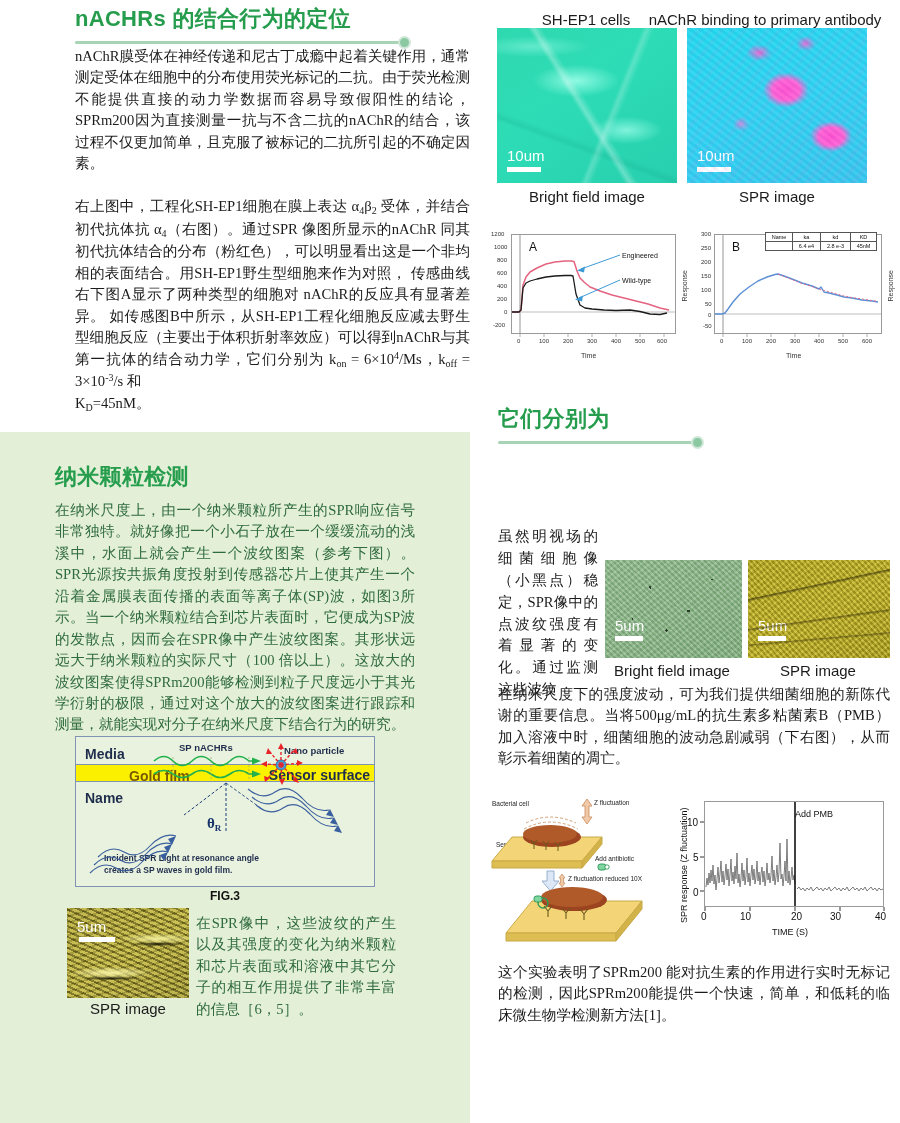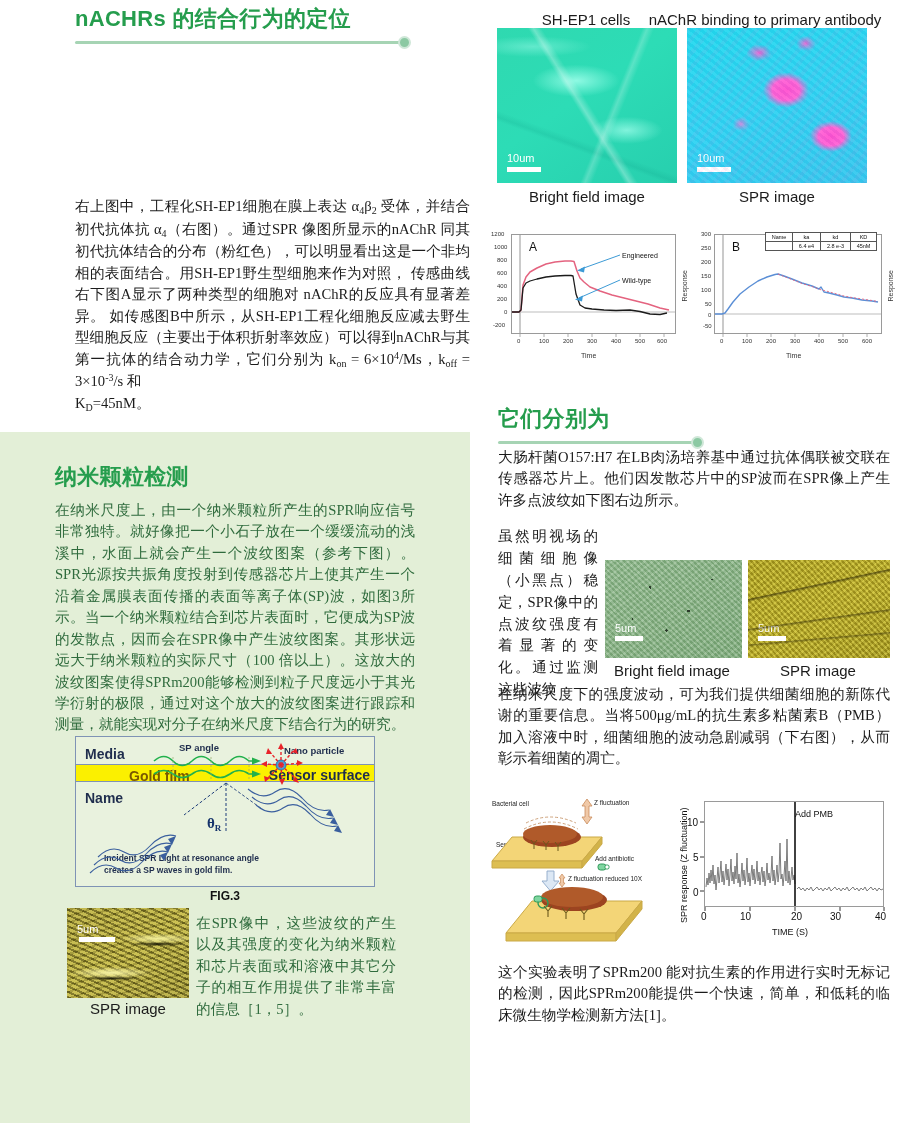--- a/index.html
+++ b/index.html
@@ -55,21 +55,21 @@
 
   
   .micro { position: absolute; overflow: hidden; }
   .scalebar {
     position: absolute; left: 10px; bottom: 11px;
     width: 34px; height: 5px; background: #fff;
   }
   .scalelabel {
     position: absolute; left: 10px; bottom: 19px;
     font-family: "Liberation Sans", "DejaVu Sans", sans-serif;
-    font-size: 11px; color: #fff; white-space: nowrap;
+    font-size: 15px; color: #fff; white-space: nowrap;
   }
 
   
   .bf-cells {
     background:
       radial-gradient(ellipse 70px 26px at 44% 34%, rgba(160,255,235,.85), rgba(160,255,235,0) 62%),
       radial-gradient(ellipse 58px 22px at 72% 66%, rgba(150,250,230,.8), rgba(150,250,230,0) 62%),
       radial-gradient(ellipse 90px 16px at 20% 12%, rgba(120,240,215,.7), rgba(120,240,215,0) 65%),
       linear-gradient(145deg,#2fd9b0 0%,#2ddcb6 45%,#27cfae 100%);
   }
@@ -223,39 +223,40 @@
 
   <div class="green-panel"></div>
 
   <div class="sec-head" style="left:75px; top:4px; width:330px;">
     <div class="htext">nACHRs 的结合行为的定位</div>
     <div class="rule">
       <div class="dot"></div>
     </div>
   </div>
 
+  <div class="para" style="left:75px; top:46px; width:395px;">nAChR膜受体在神经传递和尼古丁成瘾中起着关键作用，通常测定受体在细胞中的分布使用荧光标记的二抗。由于荧光检测不能提供直接的动力学数据而容易导致假阳性的结论，SPRm200因为直接测量一抗与不含二抗的nAChR的结合，该过程不仅更加简单，且克服了被标记的二抗所引起的不确定因素。</div>
 
   <div class="para" style="left:75px; top:196px; width:395px;">
     <span>右上图中，工程化SH-EP1细胞在膜上表达 α</span><span class="sub">4</span><span>β</span><span class="sub">2</span><span> 受体，并结合初代抗体抗 α</span><span class="sub">4</span><span>（右图）。通过SPR 像图所显示的nAChR 同其初代抗体结合的分布（粉红色），可以明显看出这是一个非均相的表面结合。用SH-EP1野生型细胞来作为对照， 传感曲线右下图A显示了两种类型的细胞对 nAChR的反应具有显著差异。 如传感图B中所示，从SH-EP1工程化细胞反应减去野生型细胞反应（主要出于体积折射率效应）可以得到nAChR与其第一抗体的结合动力学，它们分别为 k</span><span class="sub">on</span><span> = 6×10</span><span class="sup">4</span><span>/Ms，k</span><span class="sub">off</span><span> = 3×10</span><span class="sup">-3</span><span>/s 和</span><br>
     <span>K</span><span class="sub">D</span><span>=45nM。</span>
   </div>
 
   <div class="sec-head" style="left:55px; top:462px; width:200px;">
     <div class="htext">纳米颗粒检测</div>
   </div>
 
   <div class="para green-text" style="left:55px; top:500px; width:360px;">在纳米尺度上，由一个纳米颗粒所产生的SPR响应信号非常独特。就好像把一个小石子放在一个缓缓流动的浅溪中，水面上就会产生一个波纹图案（参考下图）。SPR光源按共振角度投射到传感器芯片上使其产生一个沿着金属膜表面传播的表面等离子体(SP)波，如图3所示。当一个纳米颗粒结合到芯片表面时，它便成为SP波的发散点，因而会在SPR像中产生波纹图案。其形状远远大于纳米颗粒的实际尺寸（100 倍以上）。这放大的波纹图案使得SPRm200能够检测到粒子尺度远小于其光学衍射的极限，通过对这个放大的波纹图案进行跟踪和测量，就能实现对分子在纳米尺度下结合行为的研究。</div>
 
   <div class="fig3-box" style="left:75px; top:736px; width:300px; height:151px;">
     <div class="fig3-media"></div>
     <div class="fig3-gold"></div>
     <div class="fig3-prism"></div>
 
     <div class="fig-lbl" style="left:9px; top:9px;">Media</div>
-    <div class="fig-lbl" style="left:103px; top:5px; font-size:9.5px;">SP angle</div>
+    <div class="fig-lbl" style="left:103px; top:5px; font-size:9.5px;">SP nACHRs</div>
     <div class="fig-lbl" style="left:208px; top:8px; font-size:9.5px;">Nano particle</div>
     <div class="fig-lbl" style="right:4px; top:30px;">Sensor surface</div>
     <div class="fig-lbl gold" style="left:9px; top:31px;margin-left:44px;">Gold film</div>
     <div class="fig-lbl" style="left:9px; top:53px;">Name</div>
 
     <div class="theta" style="left:131px; top:78px;">
       <span>θ</span><span class="sub" style="font-size:9px;">R</span>
     </div>
 
     <div class="fig-lbl" style="left:28px; top:116px; font-size:8.5px;">Incident SPR Light at resonance  angle</div>
@@ -325,21 +326,21 @@
   </div>
 
   <div class="fig3-caption" style="left:75px; top:889px; width:300px;">FIG.3</div>
 
   <div class="micro spr-ripple" style="left:67px; top:908px; width:122px; height:90px;">
     <div class="scalelabel" style="bottom:63px;">5um</div>
     <div class="scalebar" style="bottom:56px; left:12px; width:36px;"></div>
   </div>
   <div class="cap center" style="left:128px; top:1000px;">SPR image</div>
 
-  <div class="para green-text" style="left:196px; top:913px; width:200px;">在SPR像中，这些波纹的产生以及其强度的变化为纳米颗粒和芯片表面或和溶液中其它分子的相互作用提供了非常丰富的信息［1，5］。</div>
+  <div class="para green-text" style="left:196px; top:913px; width:200px;">在SPR像中，这些波纹的产生以及其强度的变化为纳米颗粒和芯片表面或和溶液中其它分子的相互作用提供了非常丰富的信息［6，5］。</div>
 
   <div class="cap center" style="left:586px; top:11px;">SH-EP1 cells</div>
   <div class="cap center" style="left:765px; top:11px;">nAChR binding to primary antibody</div>
 
   <div class="micro bf-cells" style="left:497px; top:28px; width:180px; height:155px;">
     <div class="scalelabel">10um</div>
     <div class="scalebar"></div>
   </div>
 
   <div class="micro spr-cells" style="left:687px; top:28px; width:180px; height:155px;">
@@ -473,21 +474,20 @@
     <div class="axtitle" style="left:195px; top:42px; writing-mode:vertical-rl; transform:rotate(180deg);">Response</div>
   </div>
 
   <div class="sec-head" style="left:498px; top:404px; width:200px;">
     <div class="htext">它们分别为</div>
     <div class="rule" style="width:200px;">
       <div class="dot"></div>
     </div>
   </div>
 
-  <div class="para" style="left:498px; top:447px; width:392px;">大肠杆菌O157:H7 在LB肉汤培养基中通过抗体偶联被交联在传感器芯片上。他们因发散芯片中的SP波而在SPR像上产生许多点波纹如下图右边所示。</div>
 
   <div class="para" style="left:498px; top:526px; width:100px; line-height:1.5;">虽然明视场的细菌细胞像（小黑点）稳定，SPR像中的点波纹强度有着显著的变化。通过监测这些波纹</div>
 
   <div class="micro bf-bact" style="left:605px; top:560px; width:137px; height:98px;">
     <div class="scalelabel" style="bottom:24px;">5um</div>
     <div class="scalebar" style="bottom:17px; width:28px;"></div>
   </div>
   <div class="micro spr-bact" style="left:748px; top:560px; width:142px; height:98px;">
     <div class="scalelabel" style="bottom:24px;">5um</div>
     <div class="scalebar" style="bottom:17px; width:28px;"></div>

